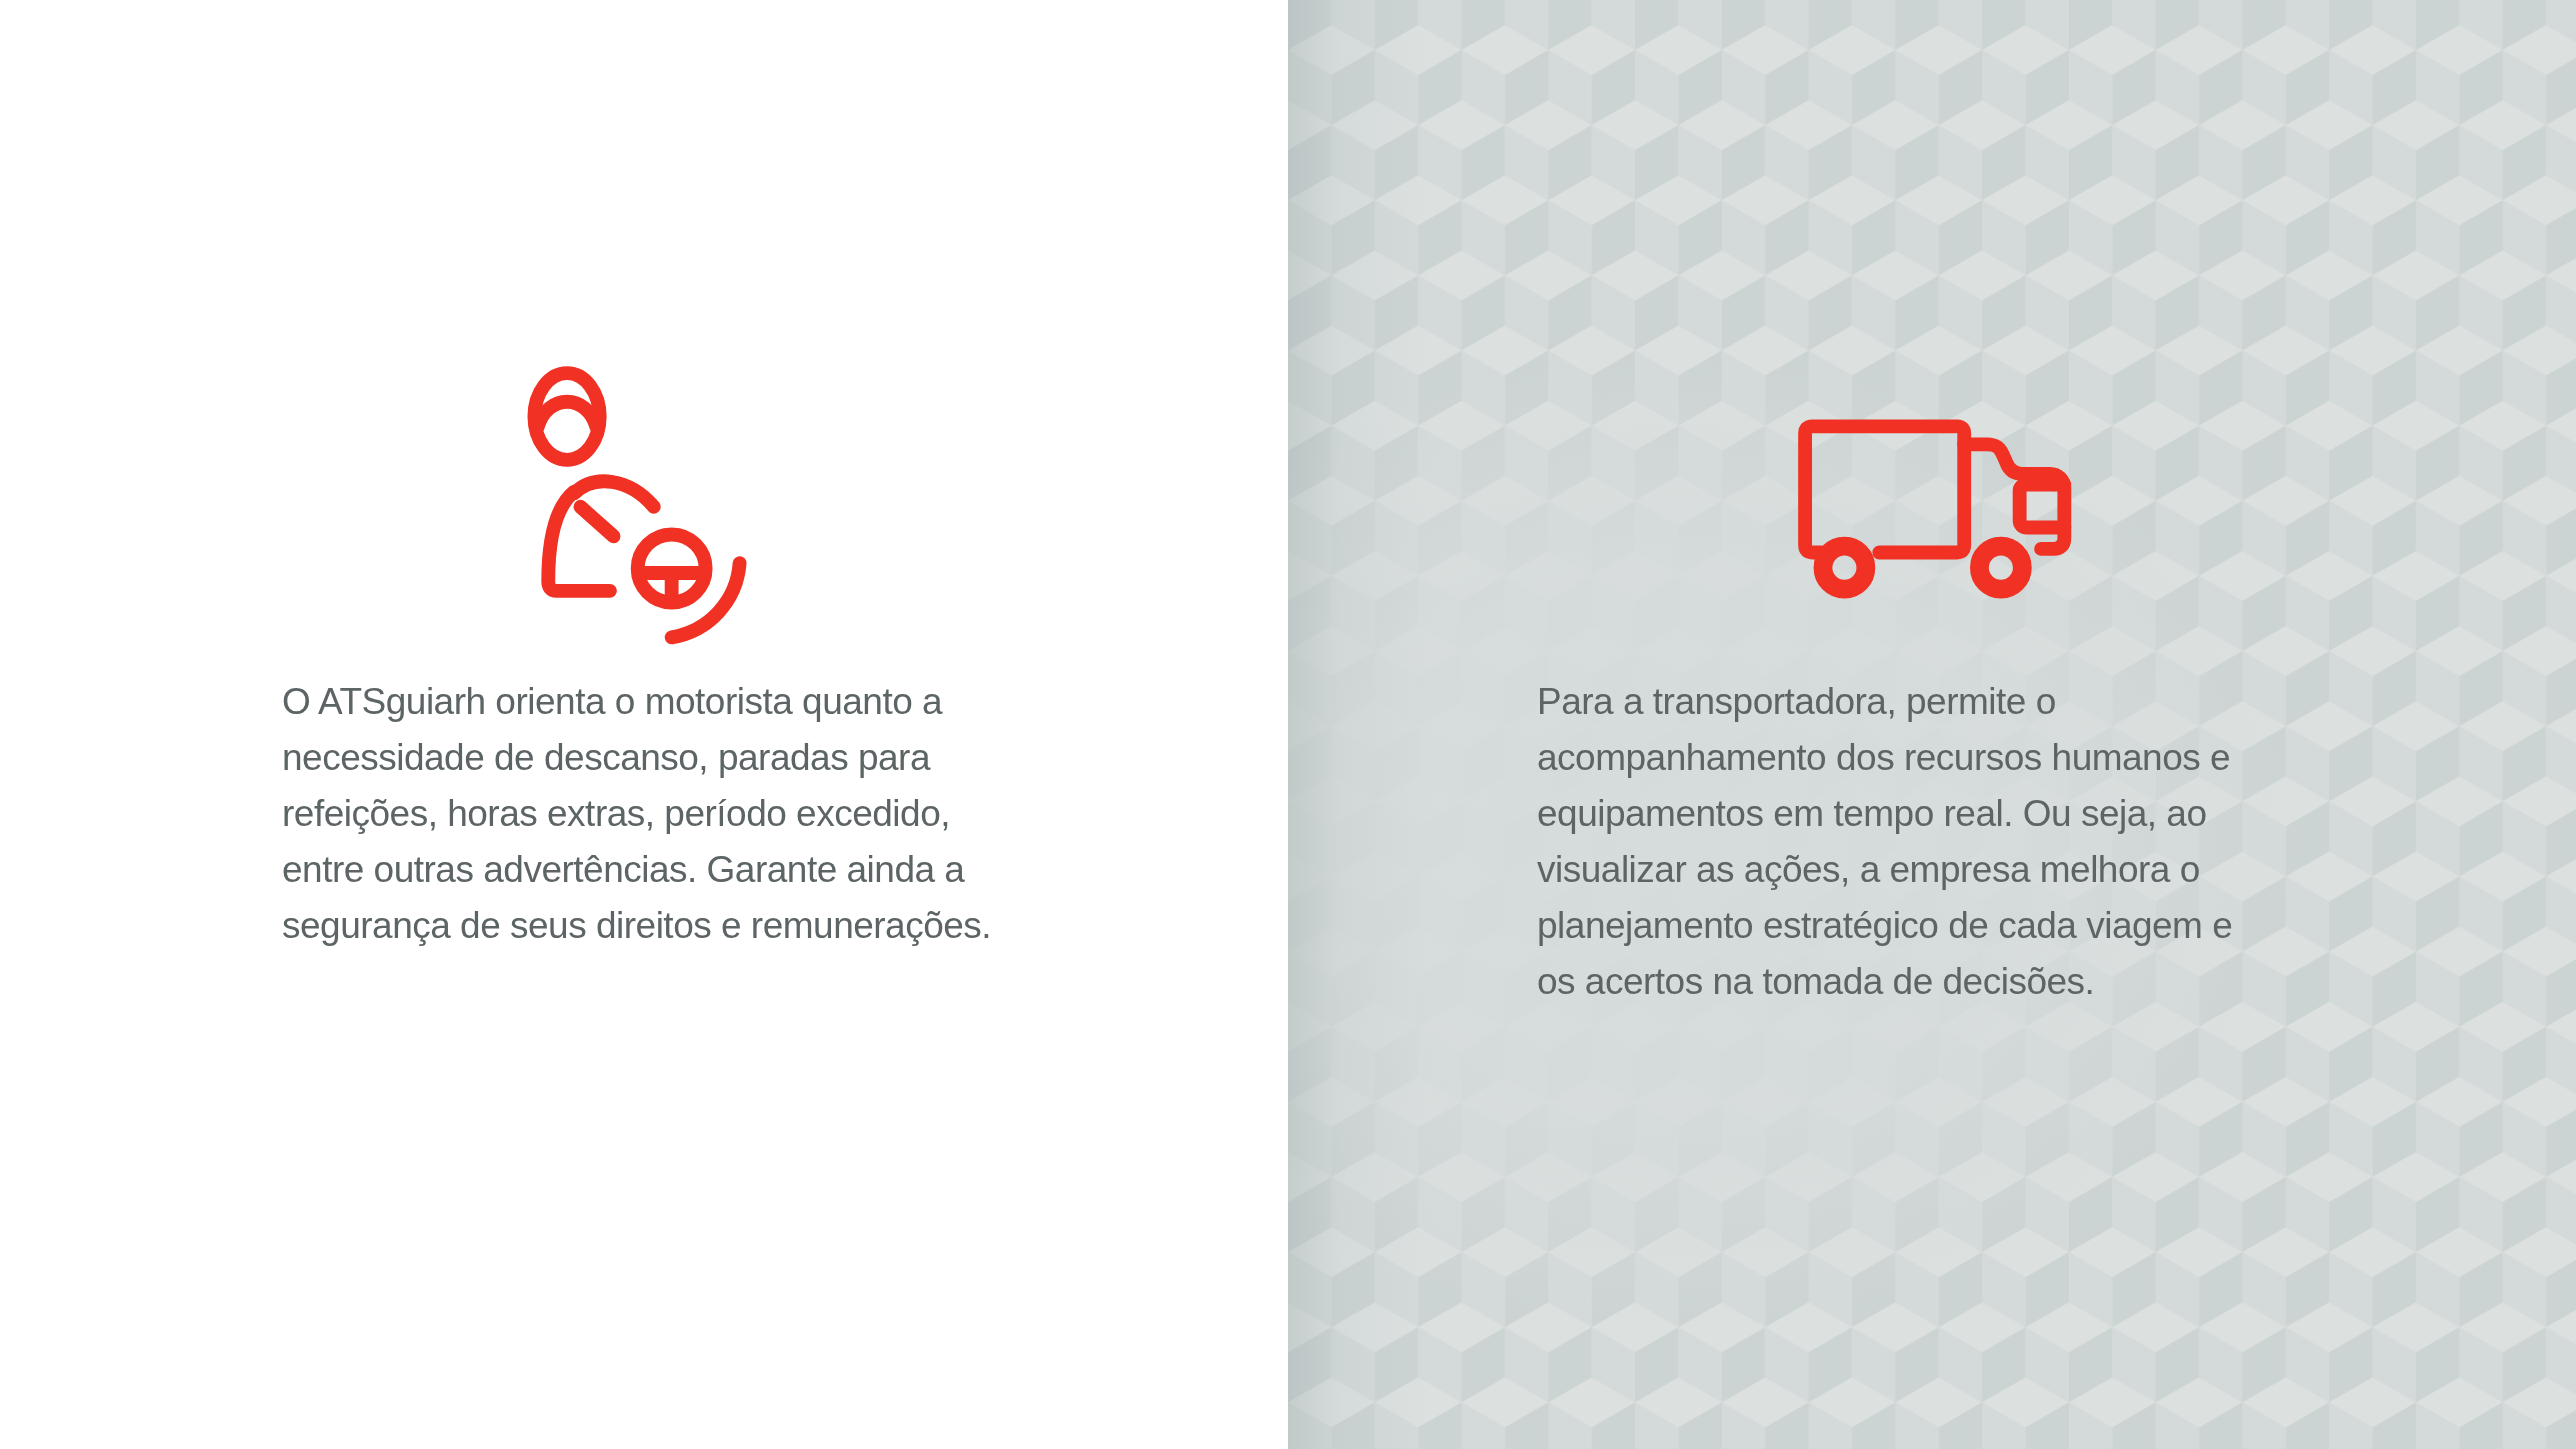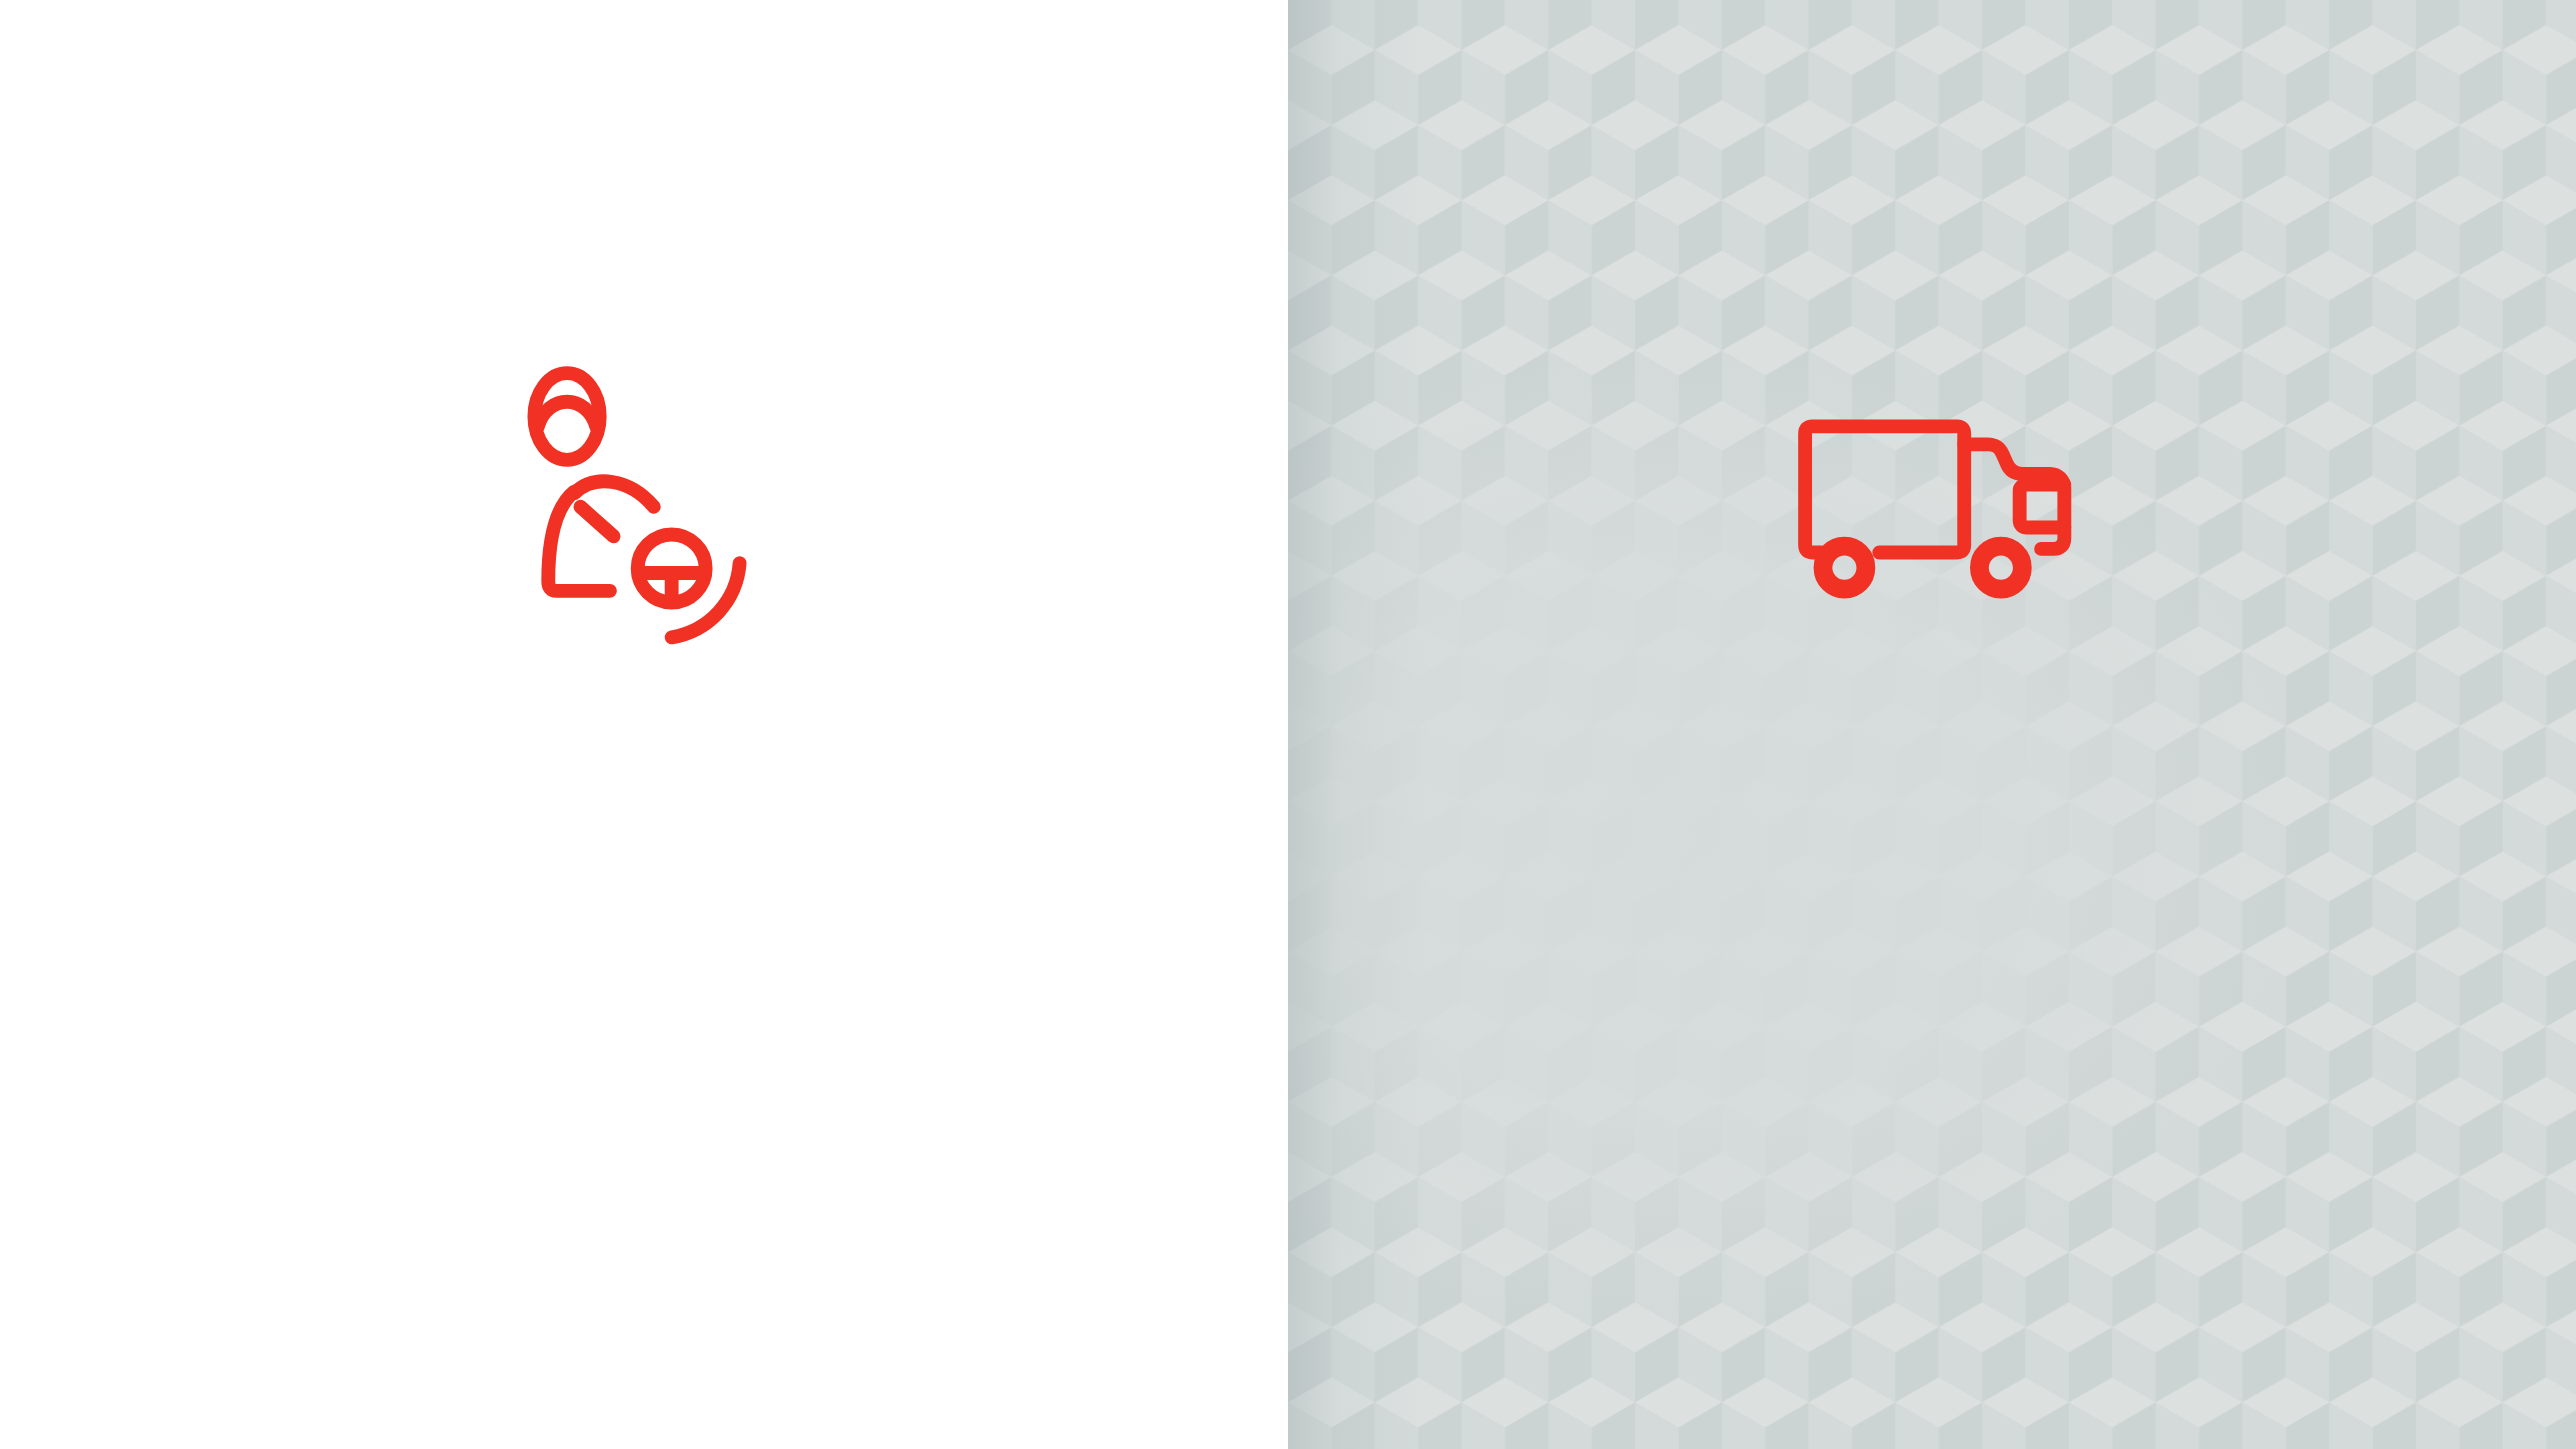--- a/index.html
+++ b/index.html
@@ -73,20 +73,25 @@
 
       <path class="stroke" d="M649,567 L686,600"></path>
 
       <circle class="stroke" cx="751" cy="636" r="38"></circle>
       <path class="stroke" d="M714,641 H788" stroke-linecap="butt"></path>
       <path class="stroke" d="M751,644 V673" stroke-linecap="butt"></path>
 
       <path class="stroke" d="M827,630 C824,672 793,706 751,713" stroke-width="16"></path>
     </svg>
 
+    <p class="body-text text-left">O ATSguiarh orienta o motorista quanto a
+necessidade de descanso, paradas para
+refeições, horas extras, período excedido,
+entre outras advertências. Garante ainda a
+segurança de seus direitos e remunerações.</p>
   </section>
 
   <section class="panel panel-right">
 
     <svg class="pattern-svg" width="1288" height="1449" xmlns="http://www.w3.org/2000/svg" aria-hidden="true" viewBox="0 0 1440 1620">
       <defs>
         <g id="cube">
           <path class="face-top" d="M0,-56 L48.5,-28 L0,0 L-48.5,-28 Z"></path>
           <path class="face-right" d="M0,0 L48.5,-28 L48.5,28 L0,56 Z"></path>
           <path class="face-left" d="M0,0 L-48.5,-28 L-48.5,28 L0,56 Z"></path>
@@ -110,15 +115,21 @@
       <path class="stroke" d="M2036,617 H2026 Q2018,617 2018,609 V484 Q2018,476 2026,476 H2188 Q2196,476 2196,484 V609 Q2196,617 2188,617 H2101"></path>
 
       <path class="stroke" d="M2196,496 H2222 C2232,496 2236,500 2239,507 L2243,516 C2246,524 2252,529 2261,529 H2292 C2301,529 2308,536 2308,545 V601 C2308,609 2303,613 2296,613 H2282"></path>
 
       <path class="stroke" d="M2308,541 H2266 C2261,541 2258,544 2258,548 V581 C2258,586 2261,589 2266,589 H2308"></path>
 
       <circle class="stroke-thick" cx="2062" cy="634" r="24"></circle>
       <circle class="stroke-thick" cx="2237" cy="634" r="24"></circle>
     </svg>
 
+    <p class="body-text text-right">Para a transportadora, permite o
+acompanhamento dos recursos humanos e
+equipamentos em tempo real. Ou seja, ao
+visualizar as ações, a empresa melhora o
+planejamento estratégico de cada viagem e
+os acertos na tomada de decisões.</p>
   </section>
 </div>
 
 
 </body></html>

